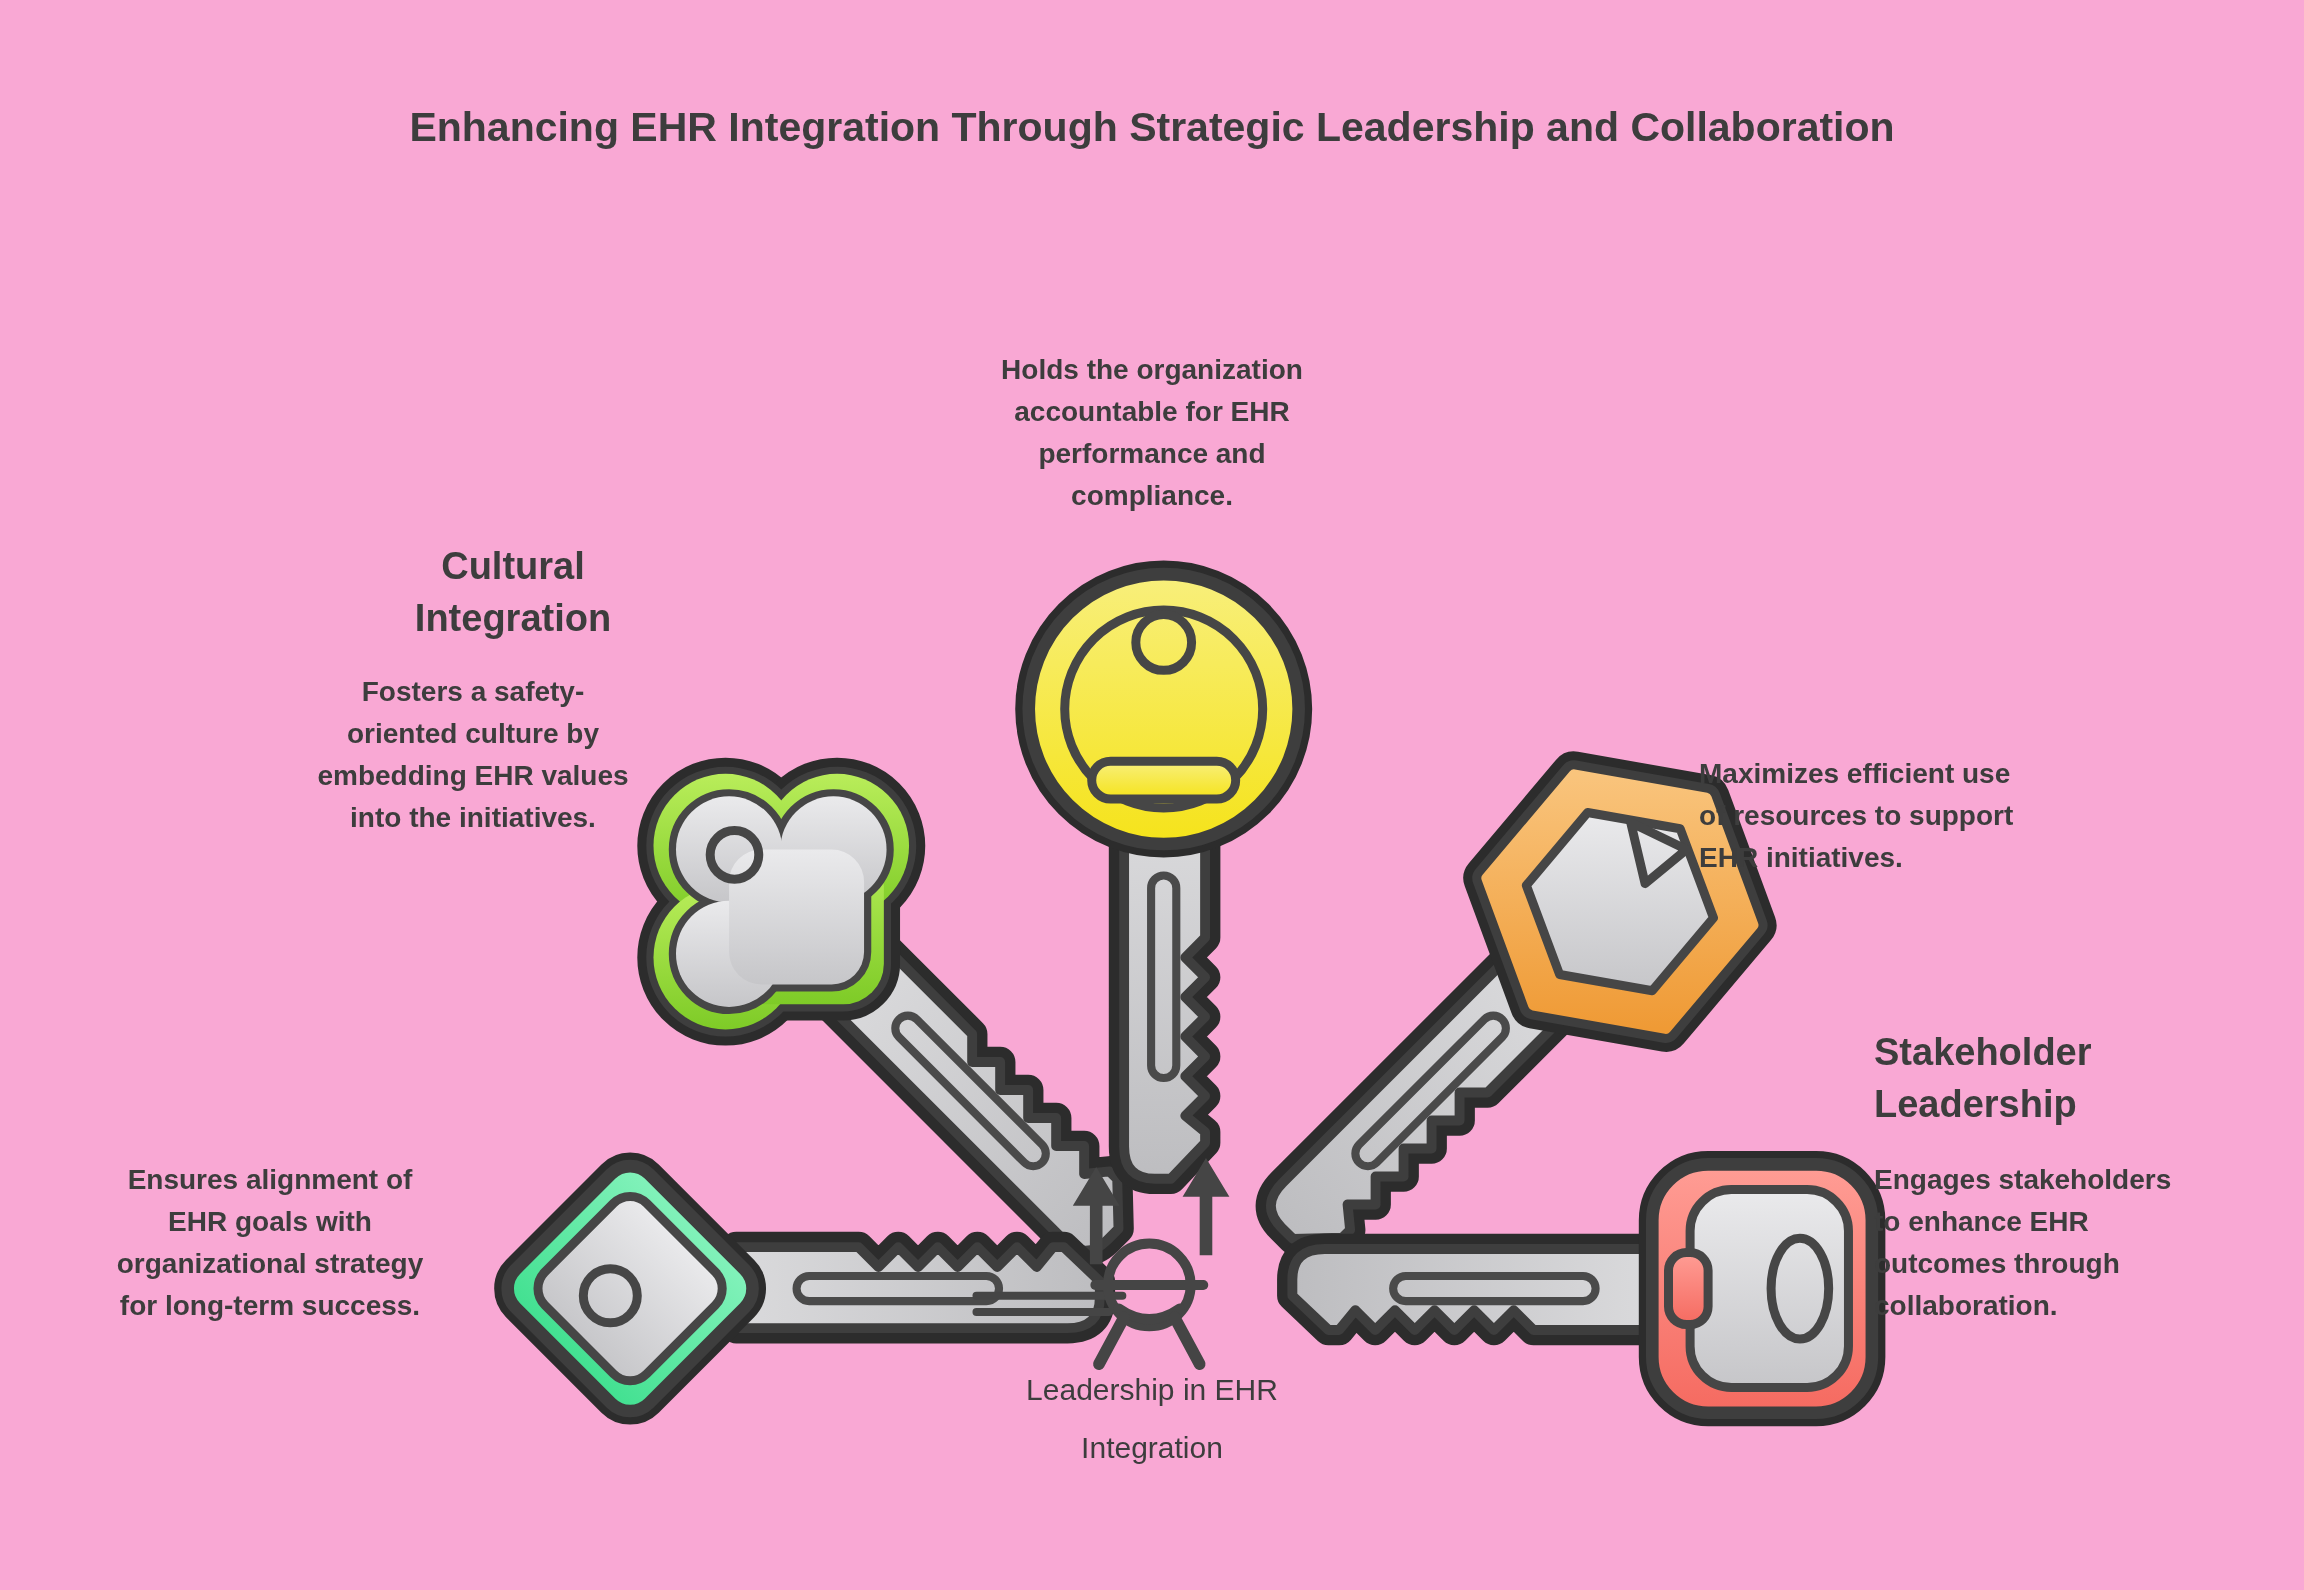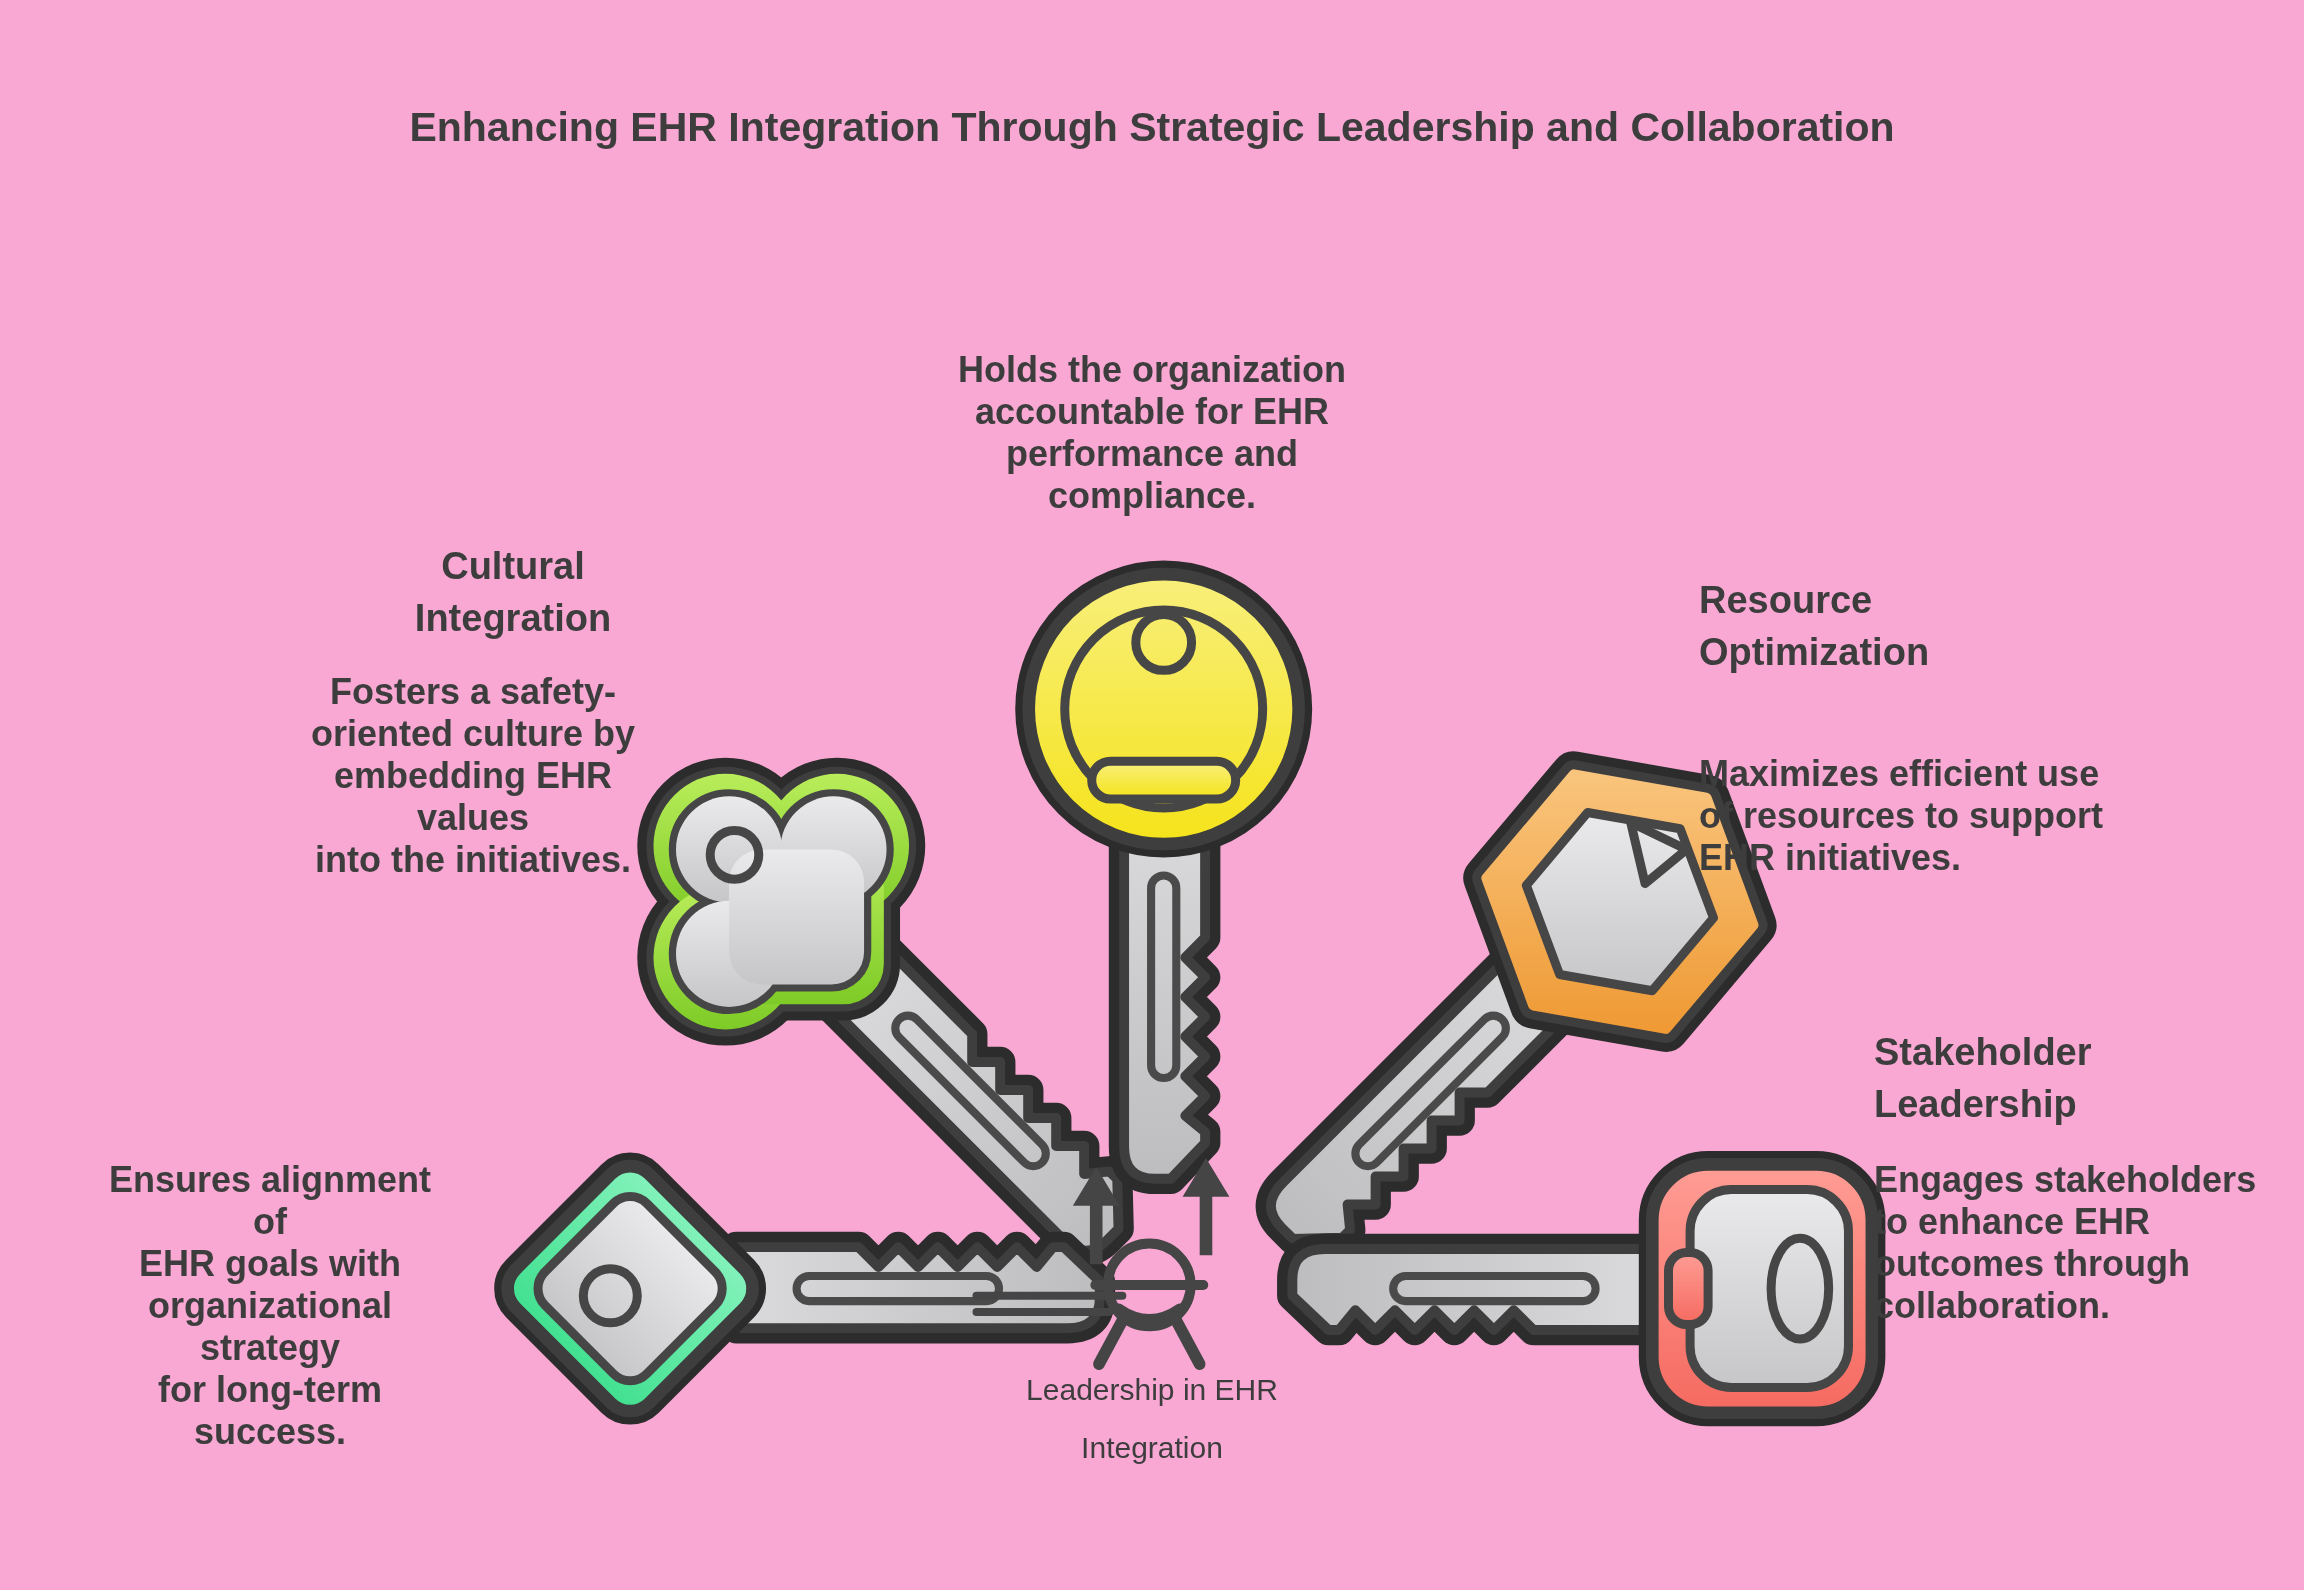--- a/index.html
+++ b/index.html
@@ -3,21 +3,21 @@
 <meta charset="utf-8">
 <style>
   html,body{margin:0;padding:0;background:#000;}
   #stage{position:relative;width:2304px;height:1590px;background:#f9a8d4;overflow:hidden;
          font-family:"Liberation Sans", sans-serif;}
   #key-svg{position:absolute;left:0;top:0;}
 
   .txt{position:absolute;color:#3d3d3d;white-space:pre-line;}
   .main-title{left:0;top:104px;width:2304px;text-align:center;font-size:41px;font-weight:700;}
   .node-title{font-size:38px;line-height:52px;font-weight:700;}
-  .node-desc{font-size:36px;line-height:42px;font-weight:700;}
+  .node-desc{font-size:28px;line-height:42px;font-weight:700;}
   .t-center{text-align:center;}
   .t-left{text-align:left;}
 
   .pos-perf-title{left:882px;top:216px;width:540px;}
   .pos-perf-desc{left:882px;top:349px;width:540px;}
   .pos-cult-title{left:324px;top:540px;width:378px;}
   .pos-cult-desc{left:284px;top:671px;width:378px;}
   .pos-res-title{left:1699px;top:574px;width:432px;}
   .pos-res-desc{left:1699px;top:707px;width:450px;margin-top:46px;}
   .pos-strat-title{left:207px;top:1026px;width:270px;}
@@ -189,22 +189,20 @@
 performance and
 compliance.</div>
 
   <div class="txt node-title t-center pos-cult-title">Cultural
 Integration</div>
   <div class="txt node-desc t-center pos-cult-desc">Fosters a safety-
 oriented culture by
 embedding EHR values
 into the initiatives.</div>
 
-  <div class="txt node-title t-left pos-res-title">Resource
-Optimization</div>
   <div class="txt node-desc t-left pos-res-desc">Maximizes efficient use
 of resources to support
 EHR initiatives.</div>
 
   <div class="txt node-desc t-center pos-strat-desc">Ensures alignment of
 EHR goals with
 organizational strategy
 for long-term success.</div>
 
   <div class="txt node-title t-left pos-stak-title">Stakeholder

